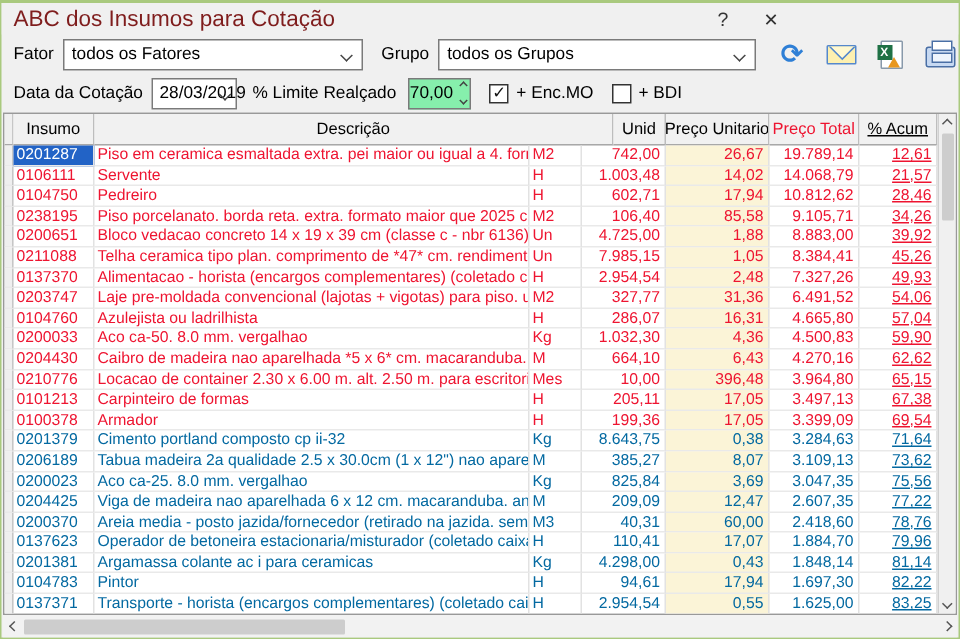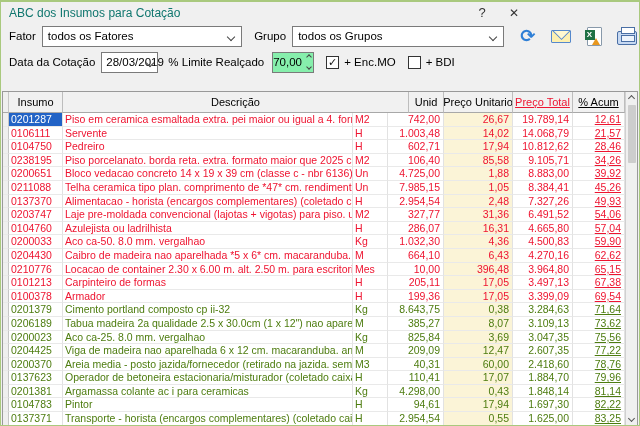--- a/index.html
+++ b/index.html
@@ -18,21 +18,21 @@
     position: relative;
   }
   
   .titlebar {
     height: 21px; flex: 0 0 21px;
     display: flex; align-items: center;
     position: relative;
     background: #f0f0f0;
     padding-left: 8px;
   }
-  .title { font-size: 12px; color: #0f766e; }
+  .title { font-size: 15px; color: #7f1d1d; }
   .tb-btn {
     position: absolute; top: 0; height: 21px; width: 30px;
     display: flex; align-items: center; justify-content: center;
     font-size: 13px; color: #333; cursor: default;
   }
   .tb-btn.help { left: 466px; }
   .tb-btn.close { left: 498px; font-size: 12px; }
   
   .toolbar1, .toolbar2 {
     height: 26px; flex: 0 0 26px;
@@ -87,36 +87,36 @@
   .checkbox {
     width: 13px; height: 13px; background: #fff; border: 1px solid #333;
     display: flex; align-items: center; justify-content: center;
     font-size: 11px; line-height: 1; color: #111;
   }
   .cb-label { margin-left: 5px; font-size: 11.5px; }
   .cb2 { margin-left: 12px; }
   
   .grid {
     flex: 0 0 335px; height: 335px;
-    margin: 16px 1px;
+    margin: 0 1px;
     display: flex;
     border: 1px solid #999;
     background: #fff;
   }
   .grid-main { flex: 1; display: flex; flex-direction: column; overflow: hidden; }
   .grid-header { height: 21px; flex: 0 0 21px; display: flex; }
   .hcell {
     background: #f1f1f1;
     border-right: 1px solid #bdbdbd; border-bottom: 1px solid #a8a8a8;
     display: flex; align-items: center; justify-content: center;
     font-size: 11px; color: #000; overflow: hidden; white-space: nowrap;
   }
-  .hcell.pt { color: var(--highlight-red, #ee1430); text-decoration: underline; }
+  .hcell.pt { color: var(--highlight-red, #ee1430); }
   .grid-rows { flex: 1; display: flex; flex-direction: column; }
-  .row { height: 13.6px; flex: 0 0 13.6px; display: flex; color: #4d7c0f; }
+  .row { height: 13.6px; flex: 0 0 13.6px; display: flex; color: #0369a1; }
   .row.hl { color: var(--highlight-red, #ee1430); }
   .cell {
     border-right: 1px solid #e2e2e2; border-bottom: 1px solid #e9e9e9;
     font-size: 10.5px; line-height: 12.6px;
     overflow: hidden; white-space: nowrap;
     padding: 0 2px;
   }
   .w-ind  { width: 6px; flex: 0 0 6px; background: #efefef; border-right: 1px solid #c6c6c6; }
   .w-code { width: 54px; flex: 0 0 54px; }
   .w-desc { flex: 1 1 auto; }

